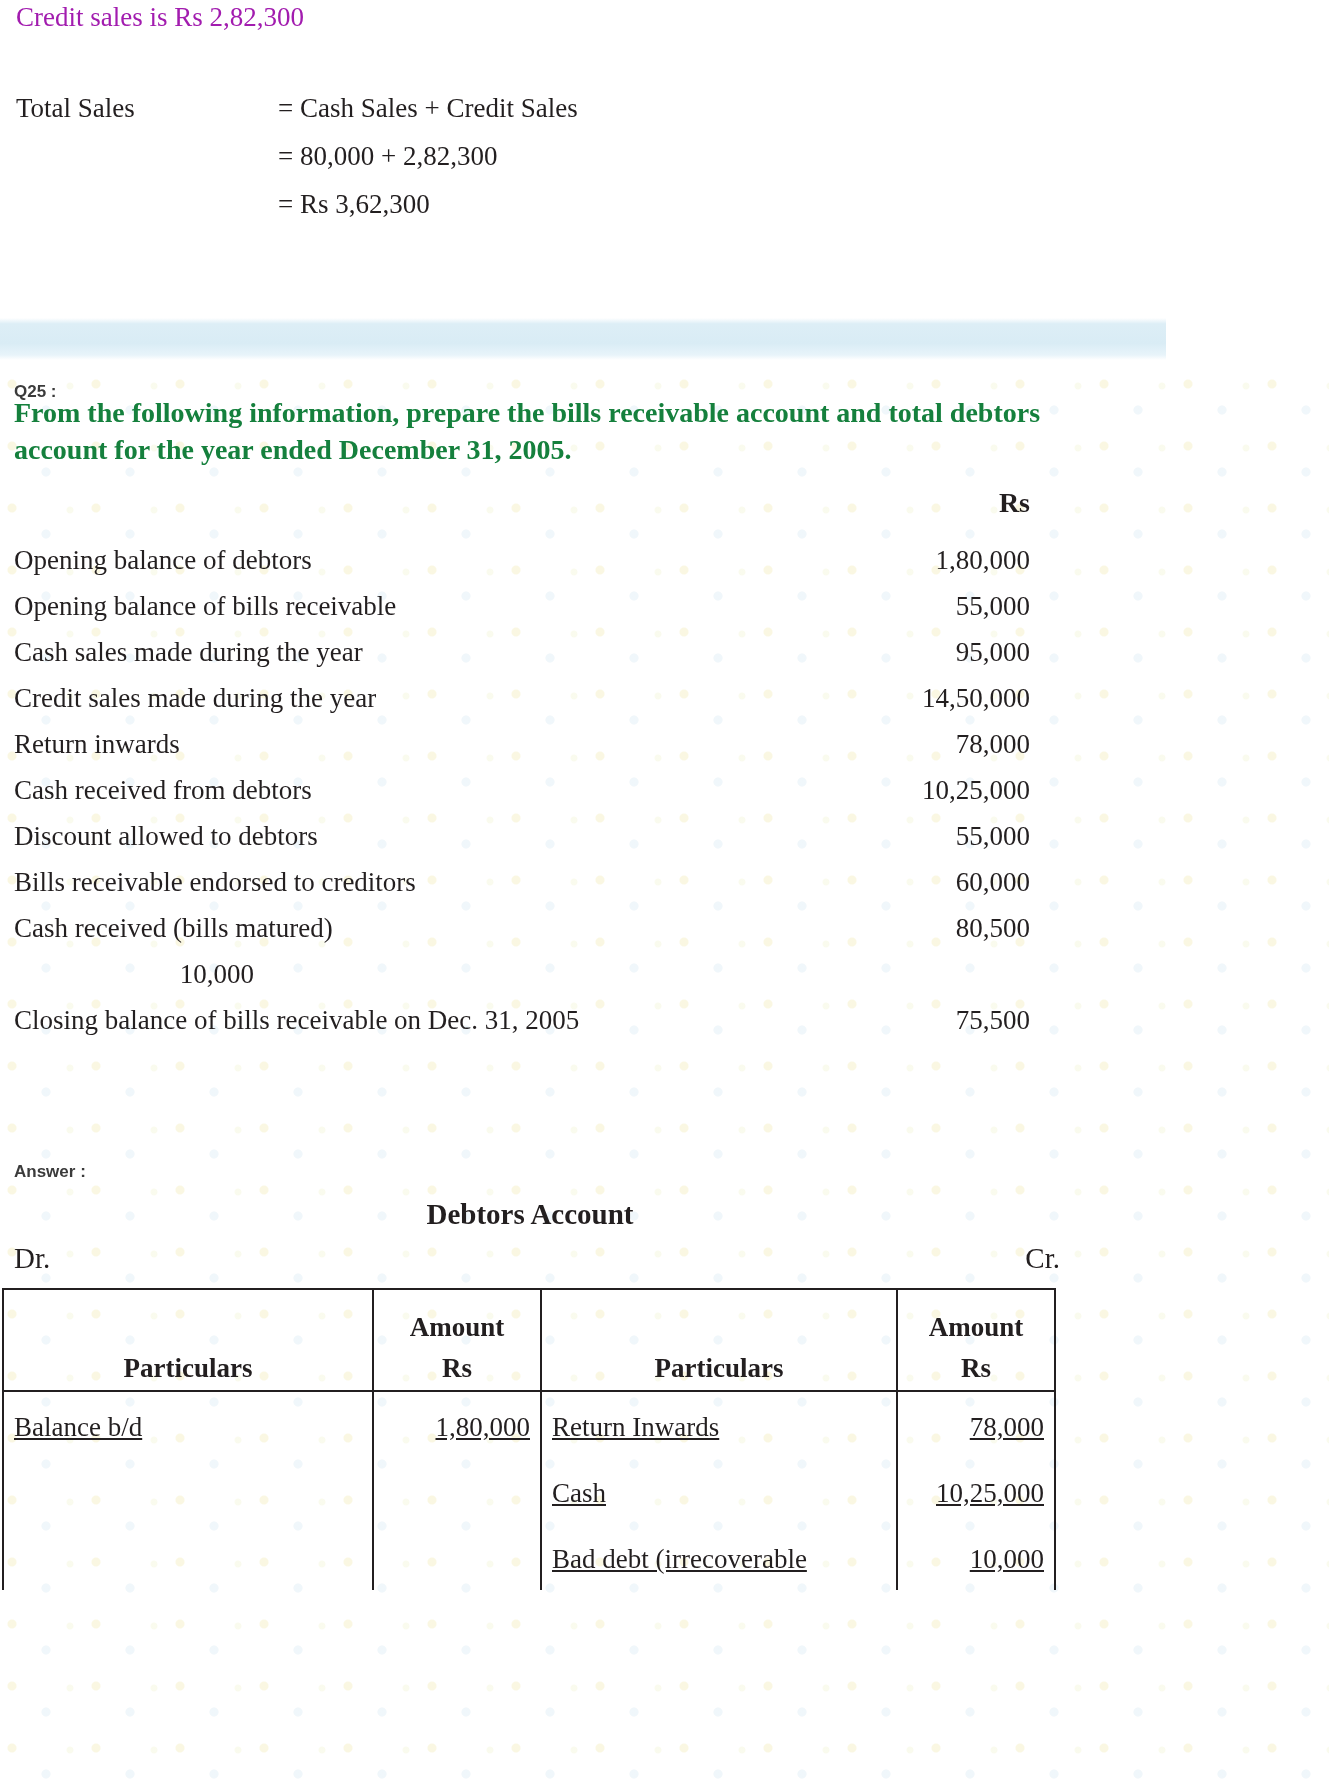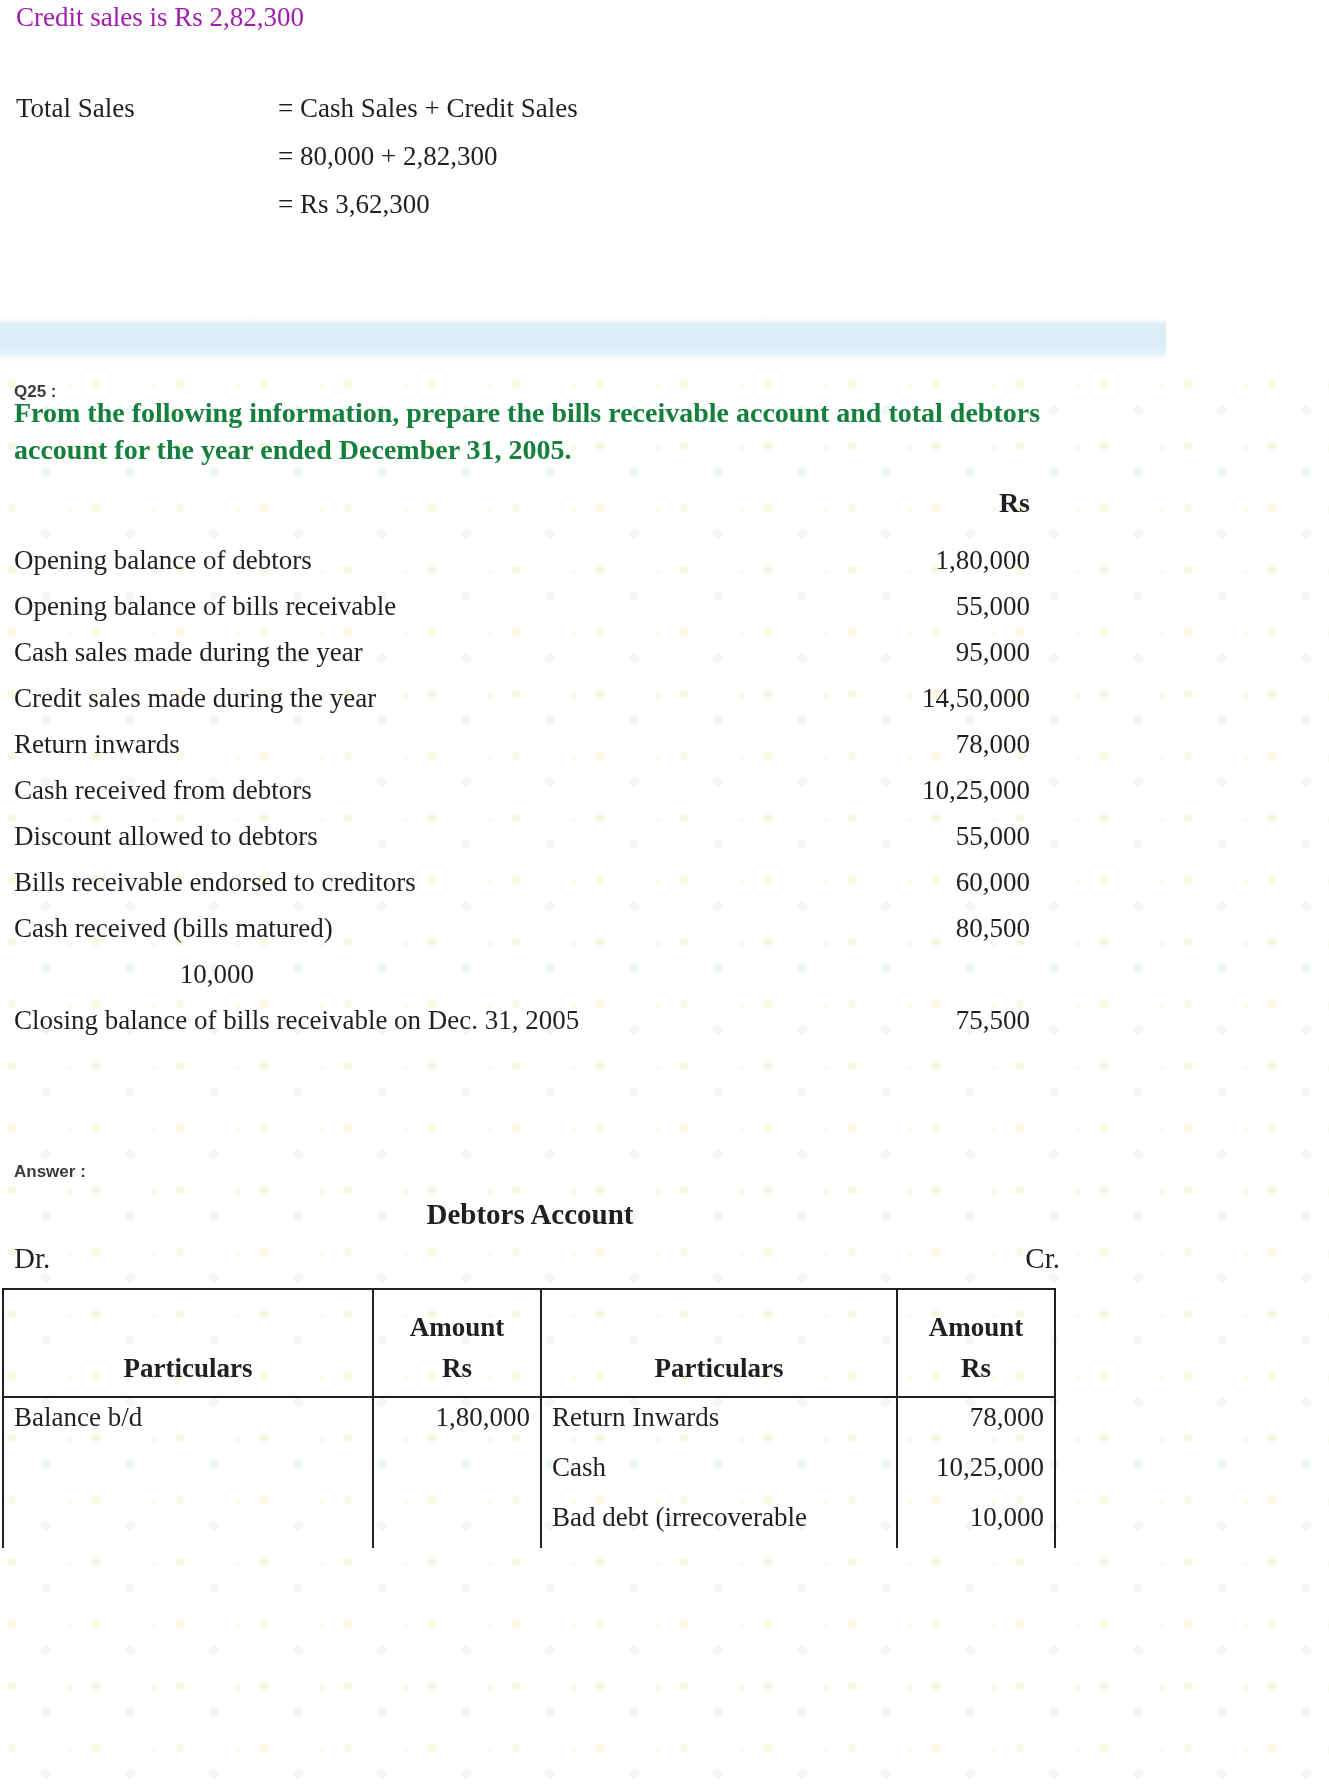--- a/index.html
+++ b/index.html
@@ -169,27 +169,27 @@
   .ledger th, .ledger td {
     border: 2px solid #231f20;
     padding: 0 10px;
     vertical-align: top;
   }
   .ledger thead th {
     text-align: center;
     font-weight: bold;
     height: 94px;
     vertical-align: bottom;
-    padding-bottom: 12px;
+    padding-bottom: 6px;
   }
   .ledger thead th .amt-top {
     display: block;
     margin-bottom: 10px;
   }
-  .ledger tbody td { height: 46px; padding-top: 4px; }
+  .ledger tbody td { height: 46px; padding-top: 20px; text-decoration: underline; }
   .col-p1 { width: 370px; }
   .col-a1 { width: 168px; }
   .col-p2 { width: 356px; }
   .col-a2 { width: 158px; }
   .num { text-align: right; white-space: nowrap; }
   .ledger tbody td { border-top: none; border-bottom: none; }
   .ledger tbody tr:first-child td { border-top: 2px solid #231f20; }
 </style>
 </head>
 <body>

